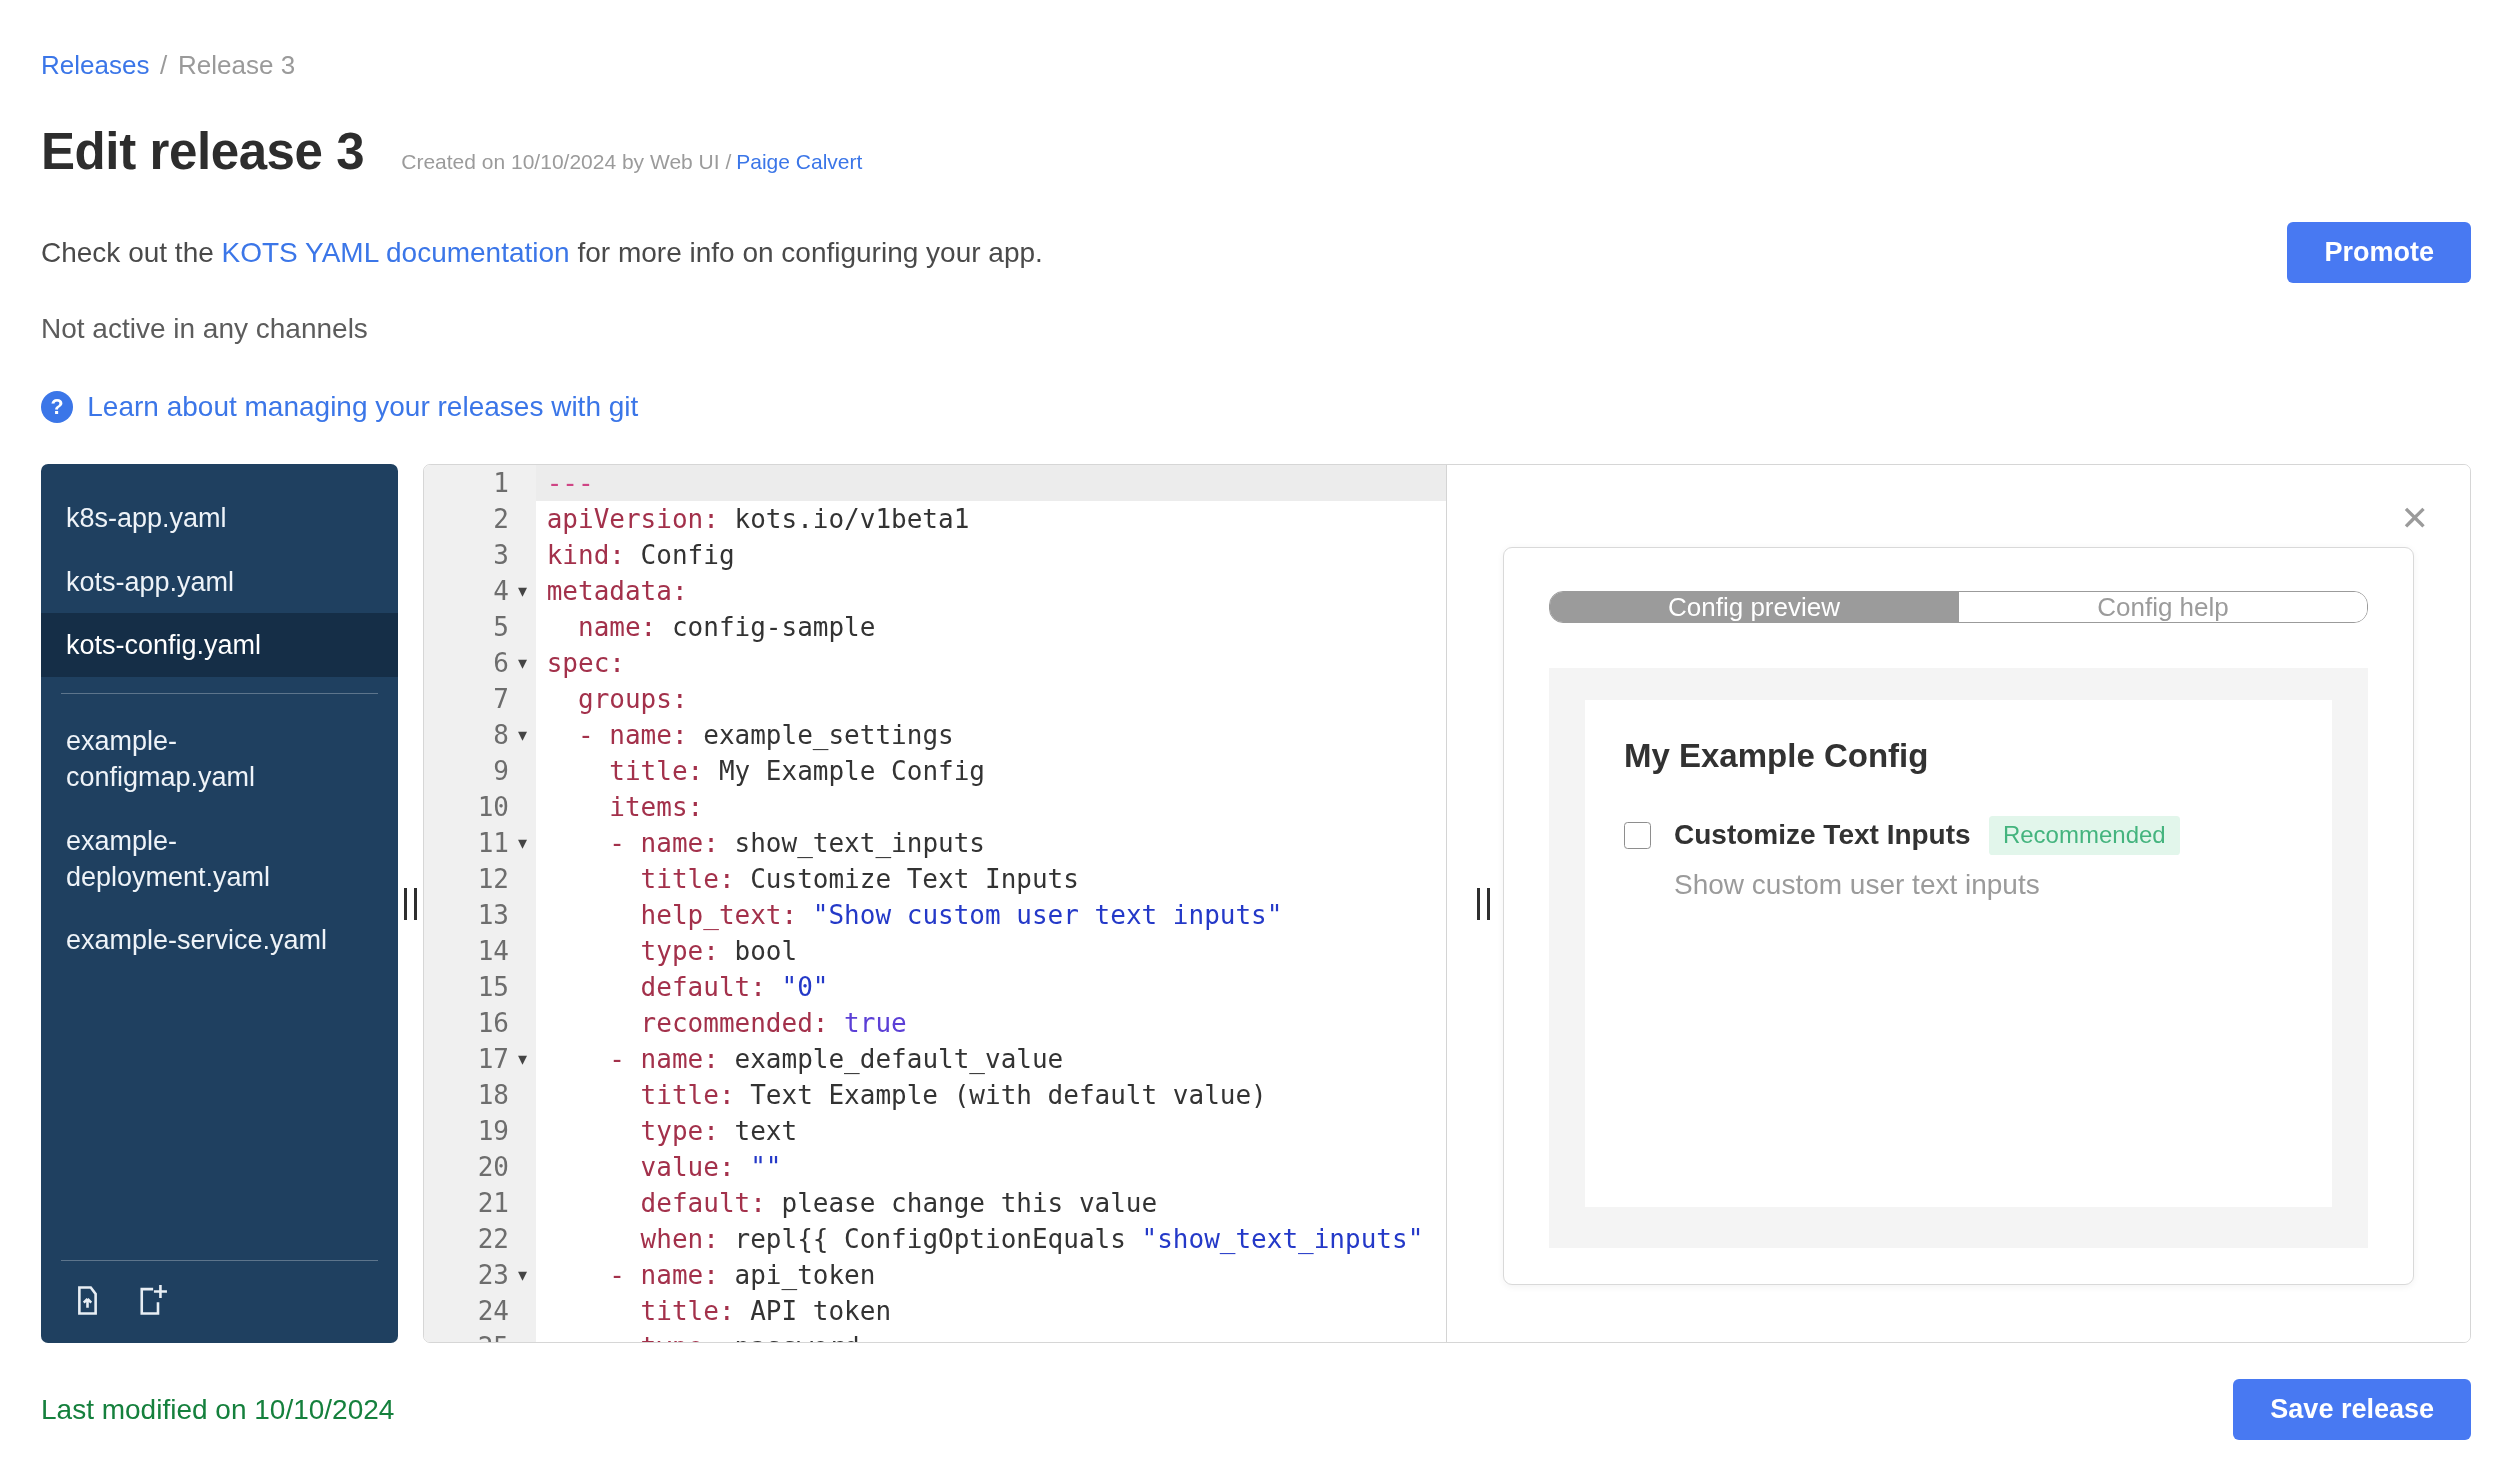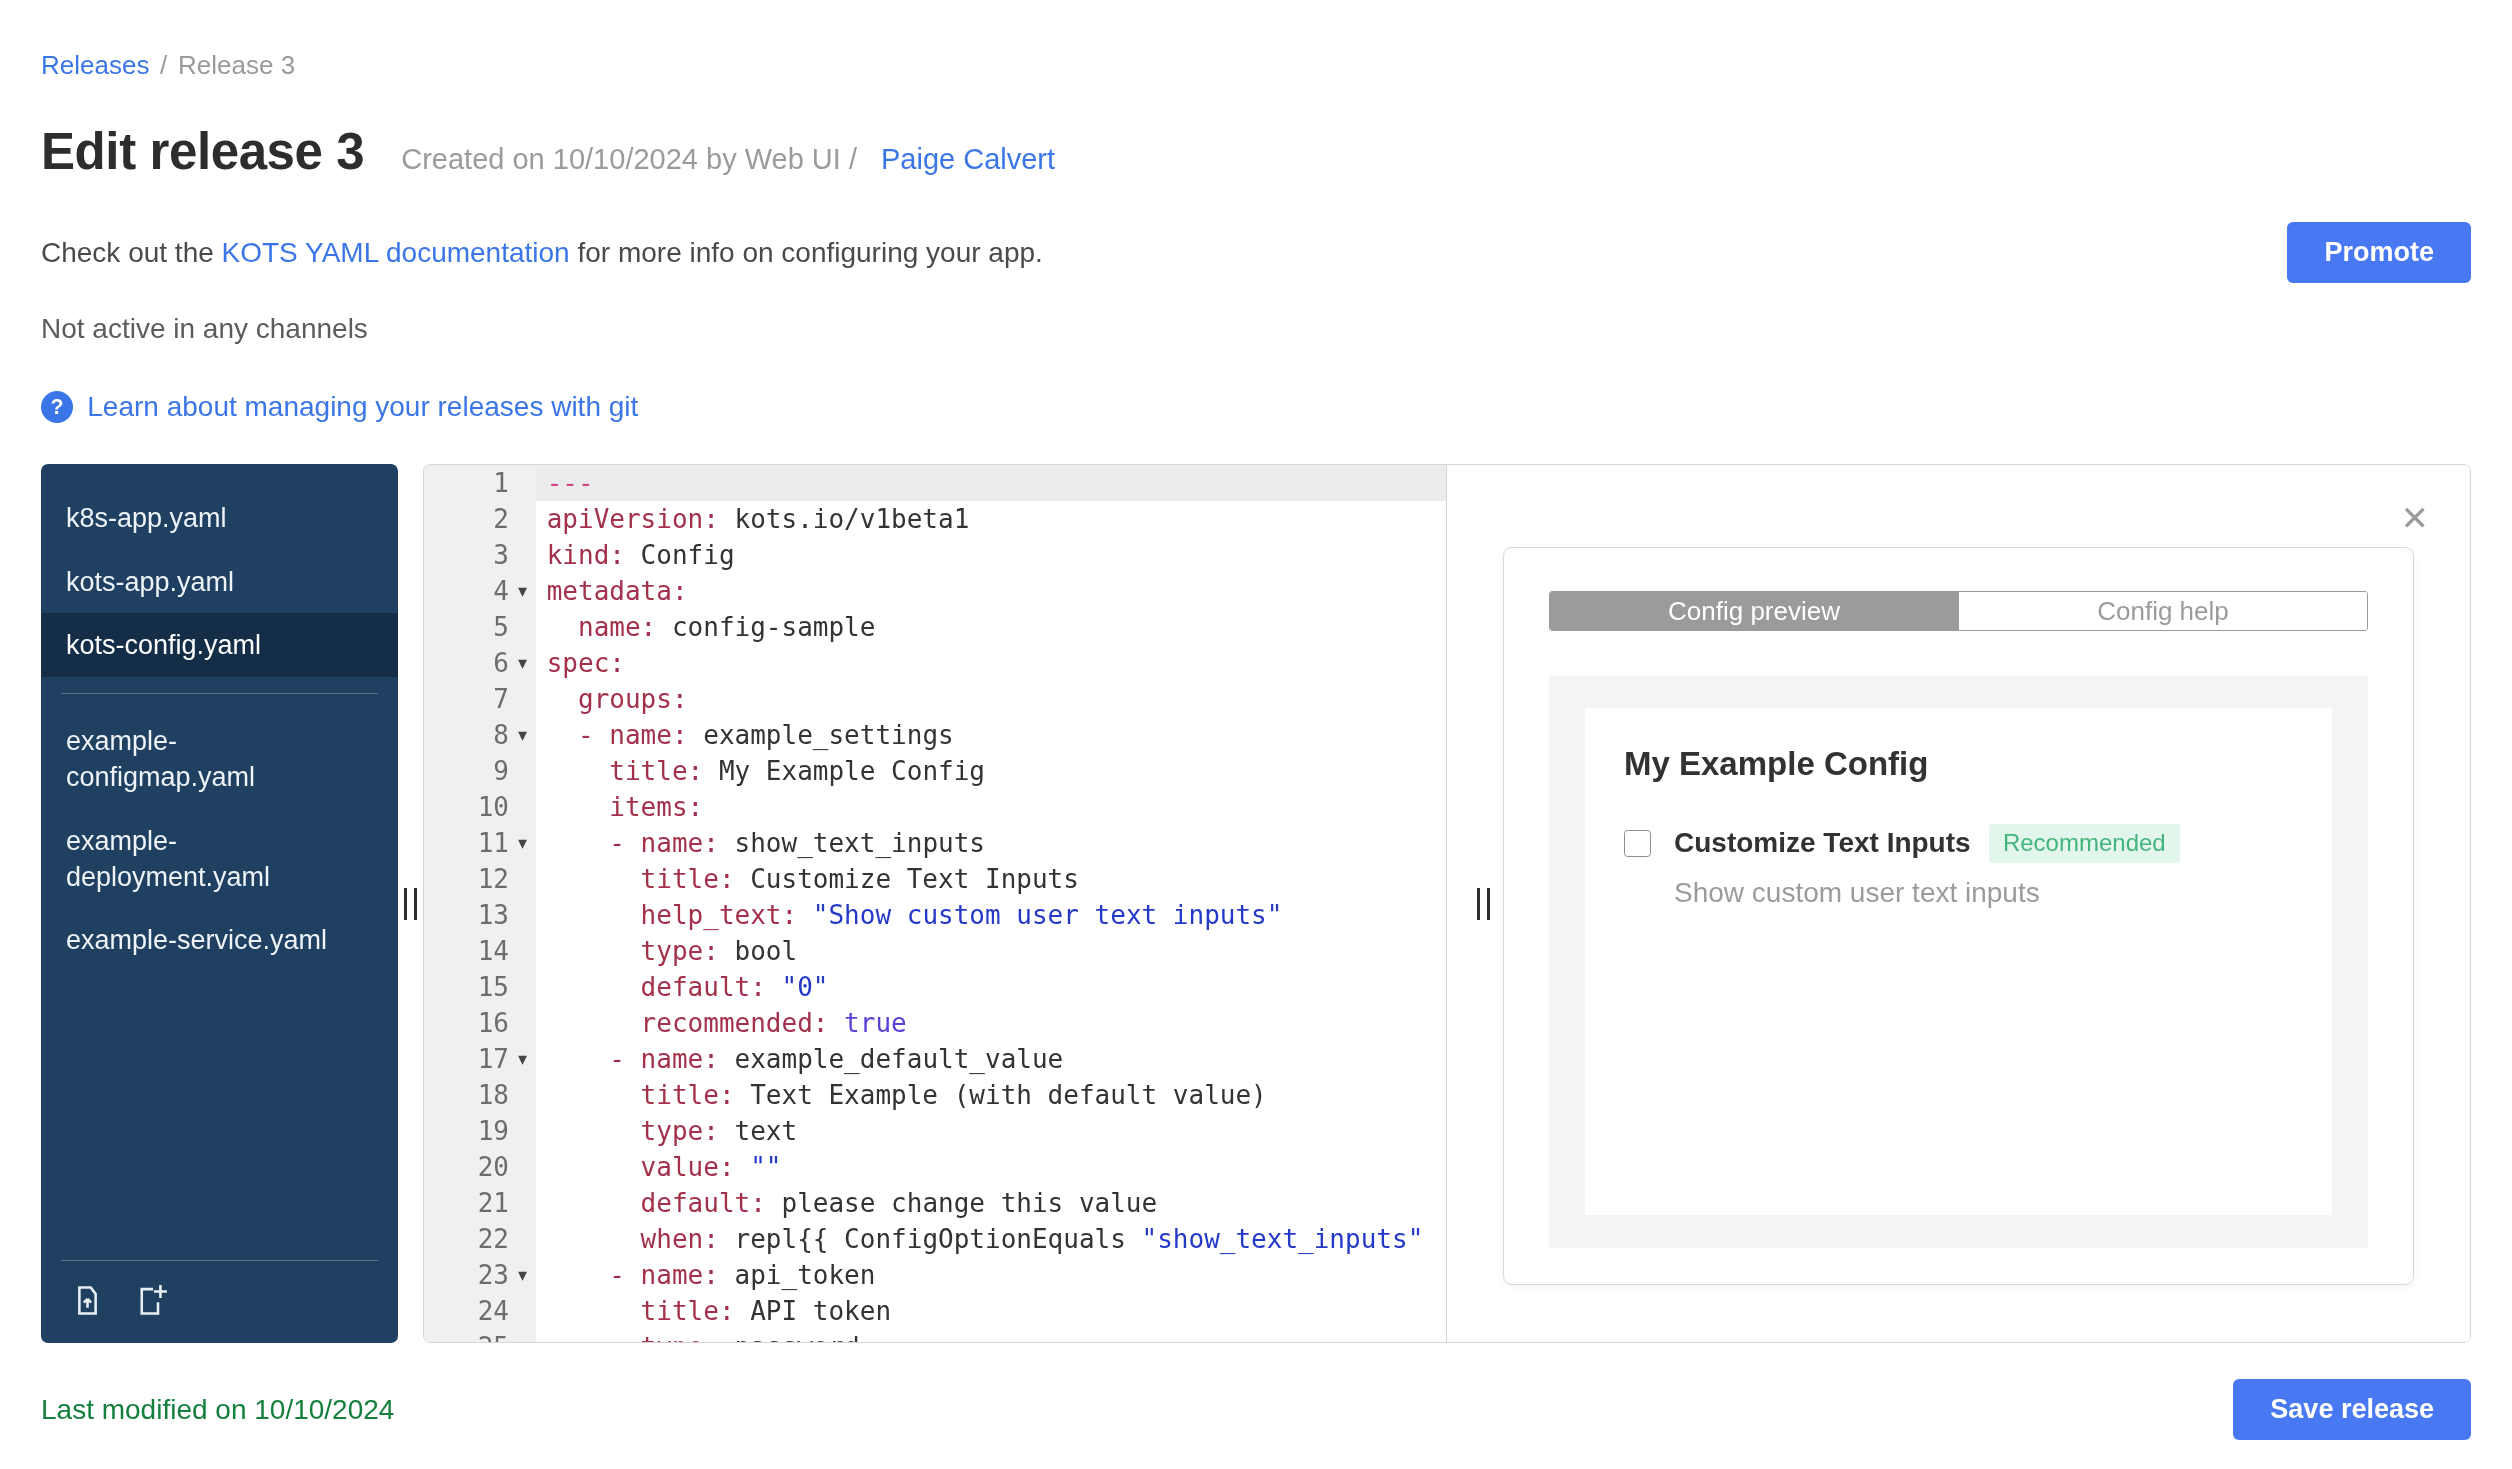--- a/index.html
+++ b/index.html
@@ -13,21 +13,21 @@
   .page{padding:50px 41px 0}
 
   
   .breadcrumb{display:flex;gap:10.7px;font-size:26px}
   .bc-link{color:var(--link);text-decoration:none;cursor:pointer}
   .bc-sep,.bc-current{color:#9a9a9a}
 
   
   .title-row{display:flex;align-items:baseline;margin-top:41px}
   h1{font-size:51px;font-weight:700;color:#2d2d2d;letter-spacing:-0.4px}
-  .created{margin-left:37px;font-size:29px;color:#9b9b9b;display:flex;gap:24px}
+  .created{margin-left:37px;font-size:21px;color:#9b9b9b;display:flex;gap:5px}
   .created a{color:var(--link);text-decoration:none;cursor:pointer}
 
   
   .docs-row{display:flex;align-items:center;justify-content:space-between;margin-top:41px}
   .docs-text{font-size:28px;color:#4a4a4a}
   .docs-text a{color:var(--link);text-decoration:none;cursor:pointer}
   .btn{background:var(--accent);color:#fff;font-size:27px;font-weight:700;border:none;
     border-radius:6px;padding:15px 37px;cursor:pointer;font-family:inherit}
   .channel-status{margin-top:30px;font-size:28px;color:#5c5c5c}
   .git-row{display:flex;align-items:center;gap:14.3px;margin-top:46px;font-size:28px}
@@ -68,21 +68,21 @@
   .tk-str{color:#2439c8}
   .tk-bool{color:#5b3fd6}
   .tk-plain{color:#333}
 
   
   .preview-pane{flex:1;position:relative;background:#fff}
   .grip-right{left:30px}
   .close-x{position:absolute;top:36px;right:41px;font-size:34px;color:#9b9b9b;cursor:pointer;line-height:1}
   .preview-card{margin:82px 56px 0;height:738px;border:0.9px solid #d9d9d9;border-radius:9px;
     padding:43px 45px 36px;display:flex;flex-direction:column;box-shadow:0 1.8px 7.1px rgba(0,0,0,.05);background:#fff}
-  .seg-tabs{display:flex;height:40px;border:0.9px solid #9b9b9b;border-radius:3px;overflow:hidden;flex:none}
+  .seg-tabs{display:flex;height:32px;border:0.9px solid #9b9b9b;border-radius:14px;overflow:hidden;flex:none}
   .seg{flex:1;display:flex;align-items:center;justify-content:center;font-size:26px;
     color:#9b9b9b;background:#fff;cursor:pointer}
   .seg.selected{background:#9b9b9b;color:#fff}
   .seg + .seg{border-left:0.9px solid #9b9b9b}
   .preview-gray{margin-top:45px;background:#f4f4f4;flex:1;padding:32px 36px}
   .preview-white{background:#fff;height:507px;padding:37px 39px}
   .preview-white h2{font-size:33px;color:#323232;font-weight:700}
   .cfg-row{display:flex;align-items:center;margin-top:41px}
   .checkbox{width:27px;height:27px;border:1.8px solid #8e8e8e;border-radius:3.6px;background:#fff;flex:none;cursor:pointer}
   .cfg-label{margin-left:23px;font-size:28px;font-weight:700;color:#323232}

